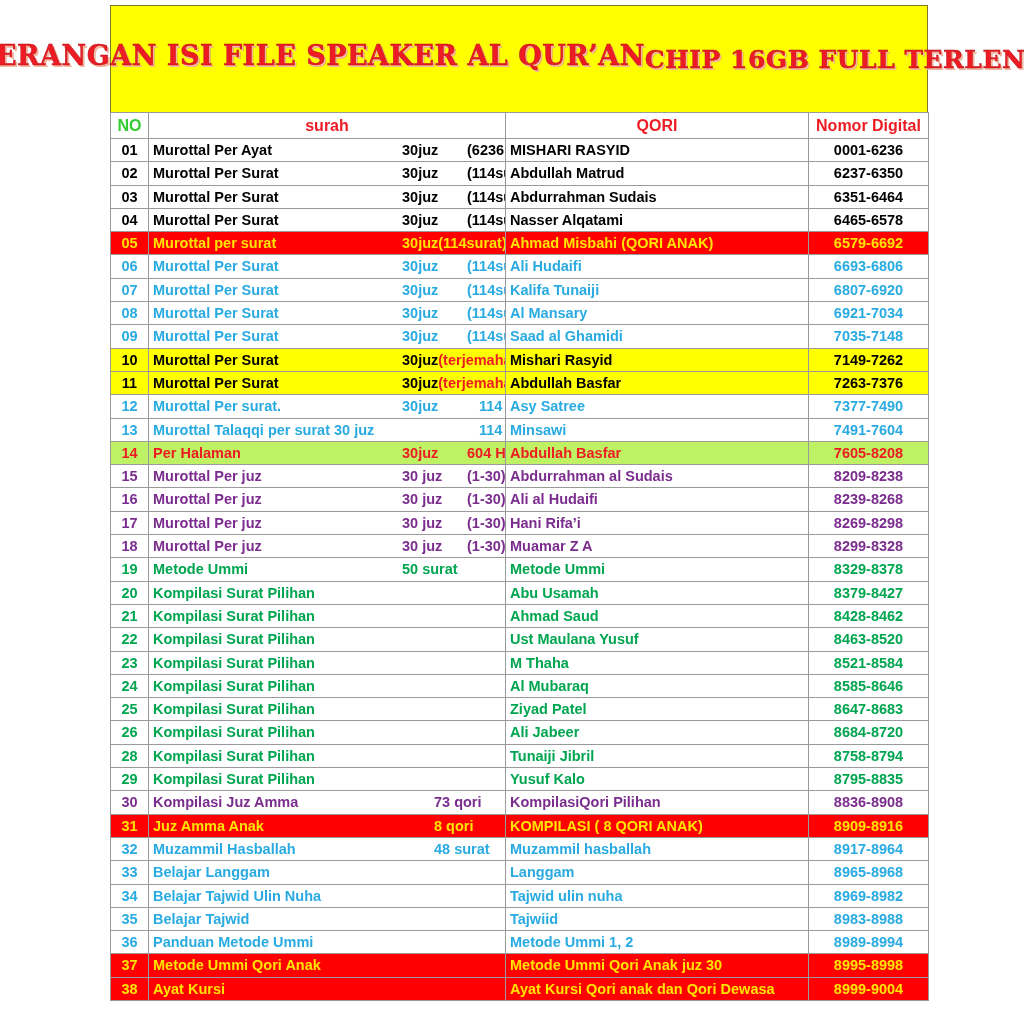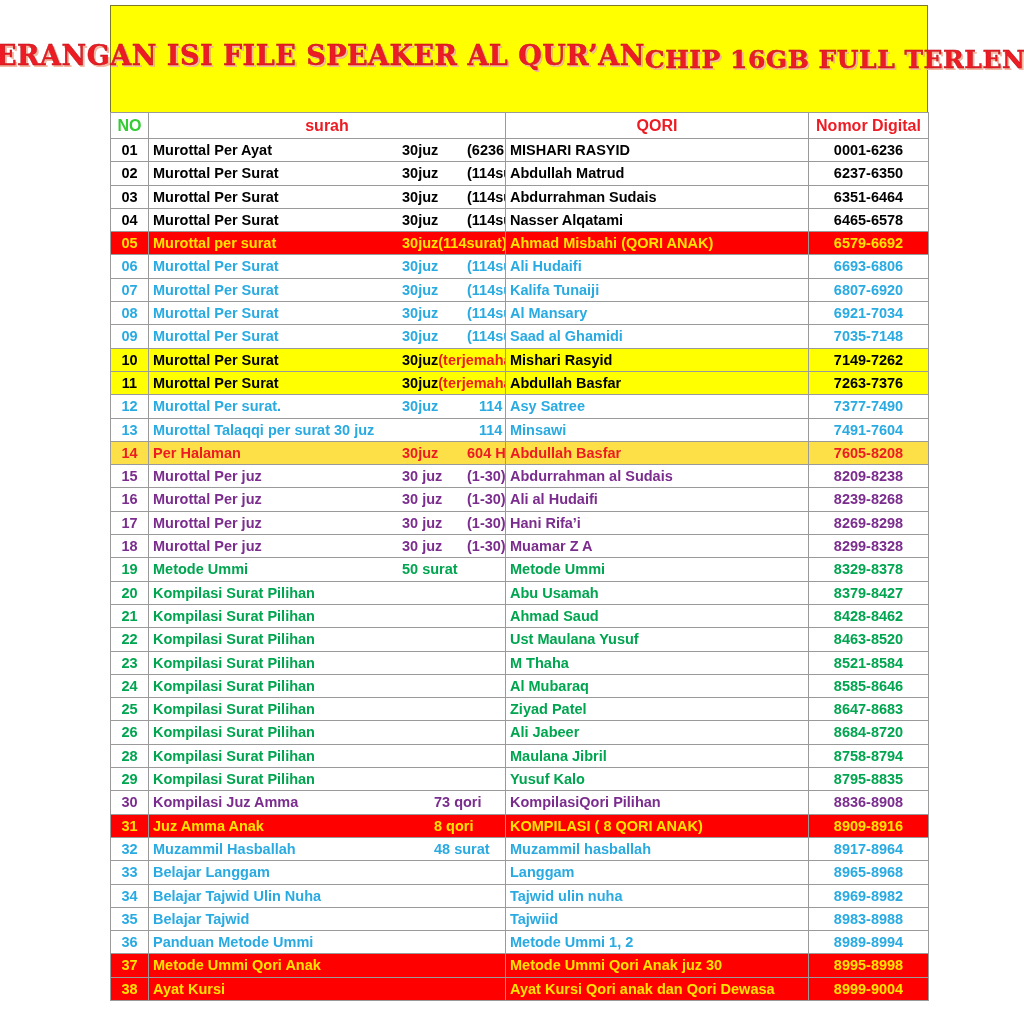--- a/index.html
+++ b/index.html
@@ -85,21 +85,21 @@
   
   .s-name { display: inline-block; }
   .s-mid  { position: absolute; }
   .s-right{ position: absolute; }
 
   
   .t-black  { color: #000000; background: #ffffff; }
   .t-cyan   { color: #29ABE2; background: #ffffff; }
   .t-purple { color: #7B2D8E; background: #ffffff; }
   .t-green  { color: #00A550; background: #ffffff; }
-  .t-red    { color: #ED1C24; background: #fde047; }
+  .t-red    { color: #ED1C24; background: #bef264; }
   .t-redbg  { color: #FFE400; background: #FF0000; }
   .t-yellowbg { color: #000000; background: #FFFF00; }
 
   .t-redbg td { border-color: #d8d8d8; margin-top: 40px; }
   .t-yellowbg td { border-color: #bdbd66; }
 
   .inline-red { color: #ED1C24; }
 </style>
 </head>
 <body>
@@ -279,21 +279,21 @@
         </tr>
         <tr class="t-green">
           <td class="no">26</td>
           <td class="surah"><span class="s-name">Kompilasi Surat Pilihan</span></td>
           <td class="qori">Ali Jabeer</td>
           <td class="num">8684-8720</td>
         </tr>
         <tr class="t-green">
           <td class="no">28</td>
           <td class="surah"><span class="s-name">Kompilasi Surat Pilihan</span></td>
-          <td class="qori">Maulana Jibril</td>
+          <td class="qori">Tunaiji Jibril</td>
           <td class="num">8758-8794</td>
         </tr>
         <tr class="t-green">
           <td class="no">29</td>
           <td class="surah"><span class="s-name">Kompilasi Surat Pilihan</span></td>
           <td class="qori">Yusuf Kalo</td>
           <td class="num">8795-8835</td>
         </tr>
         <tr class="t-purple">
           <td class="no">30</td>

